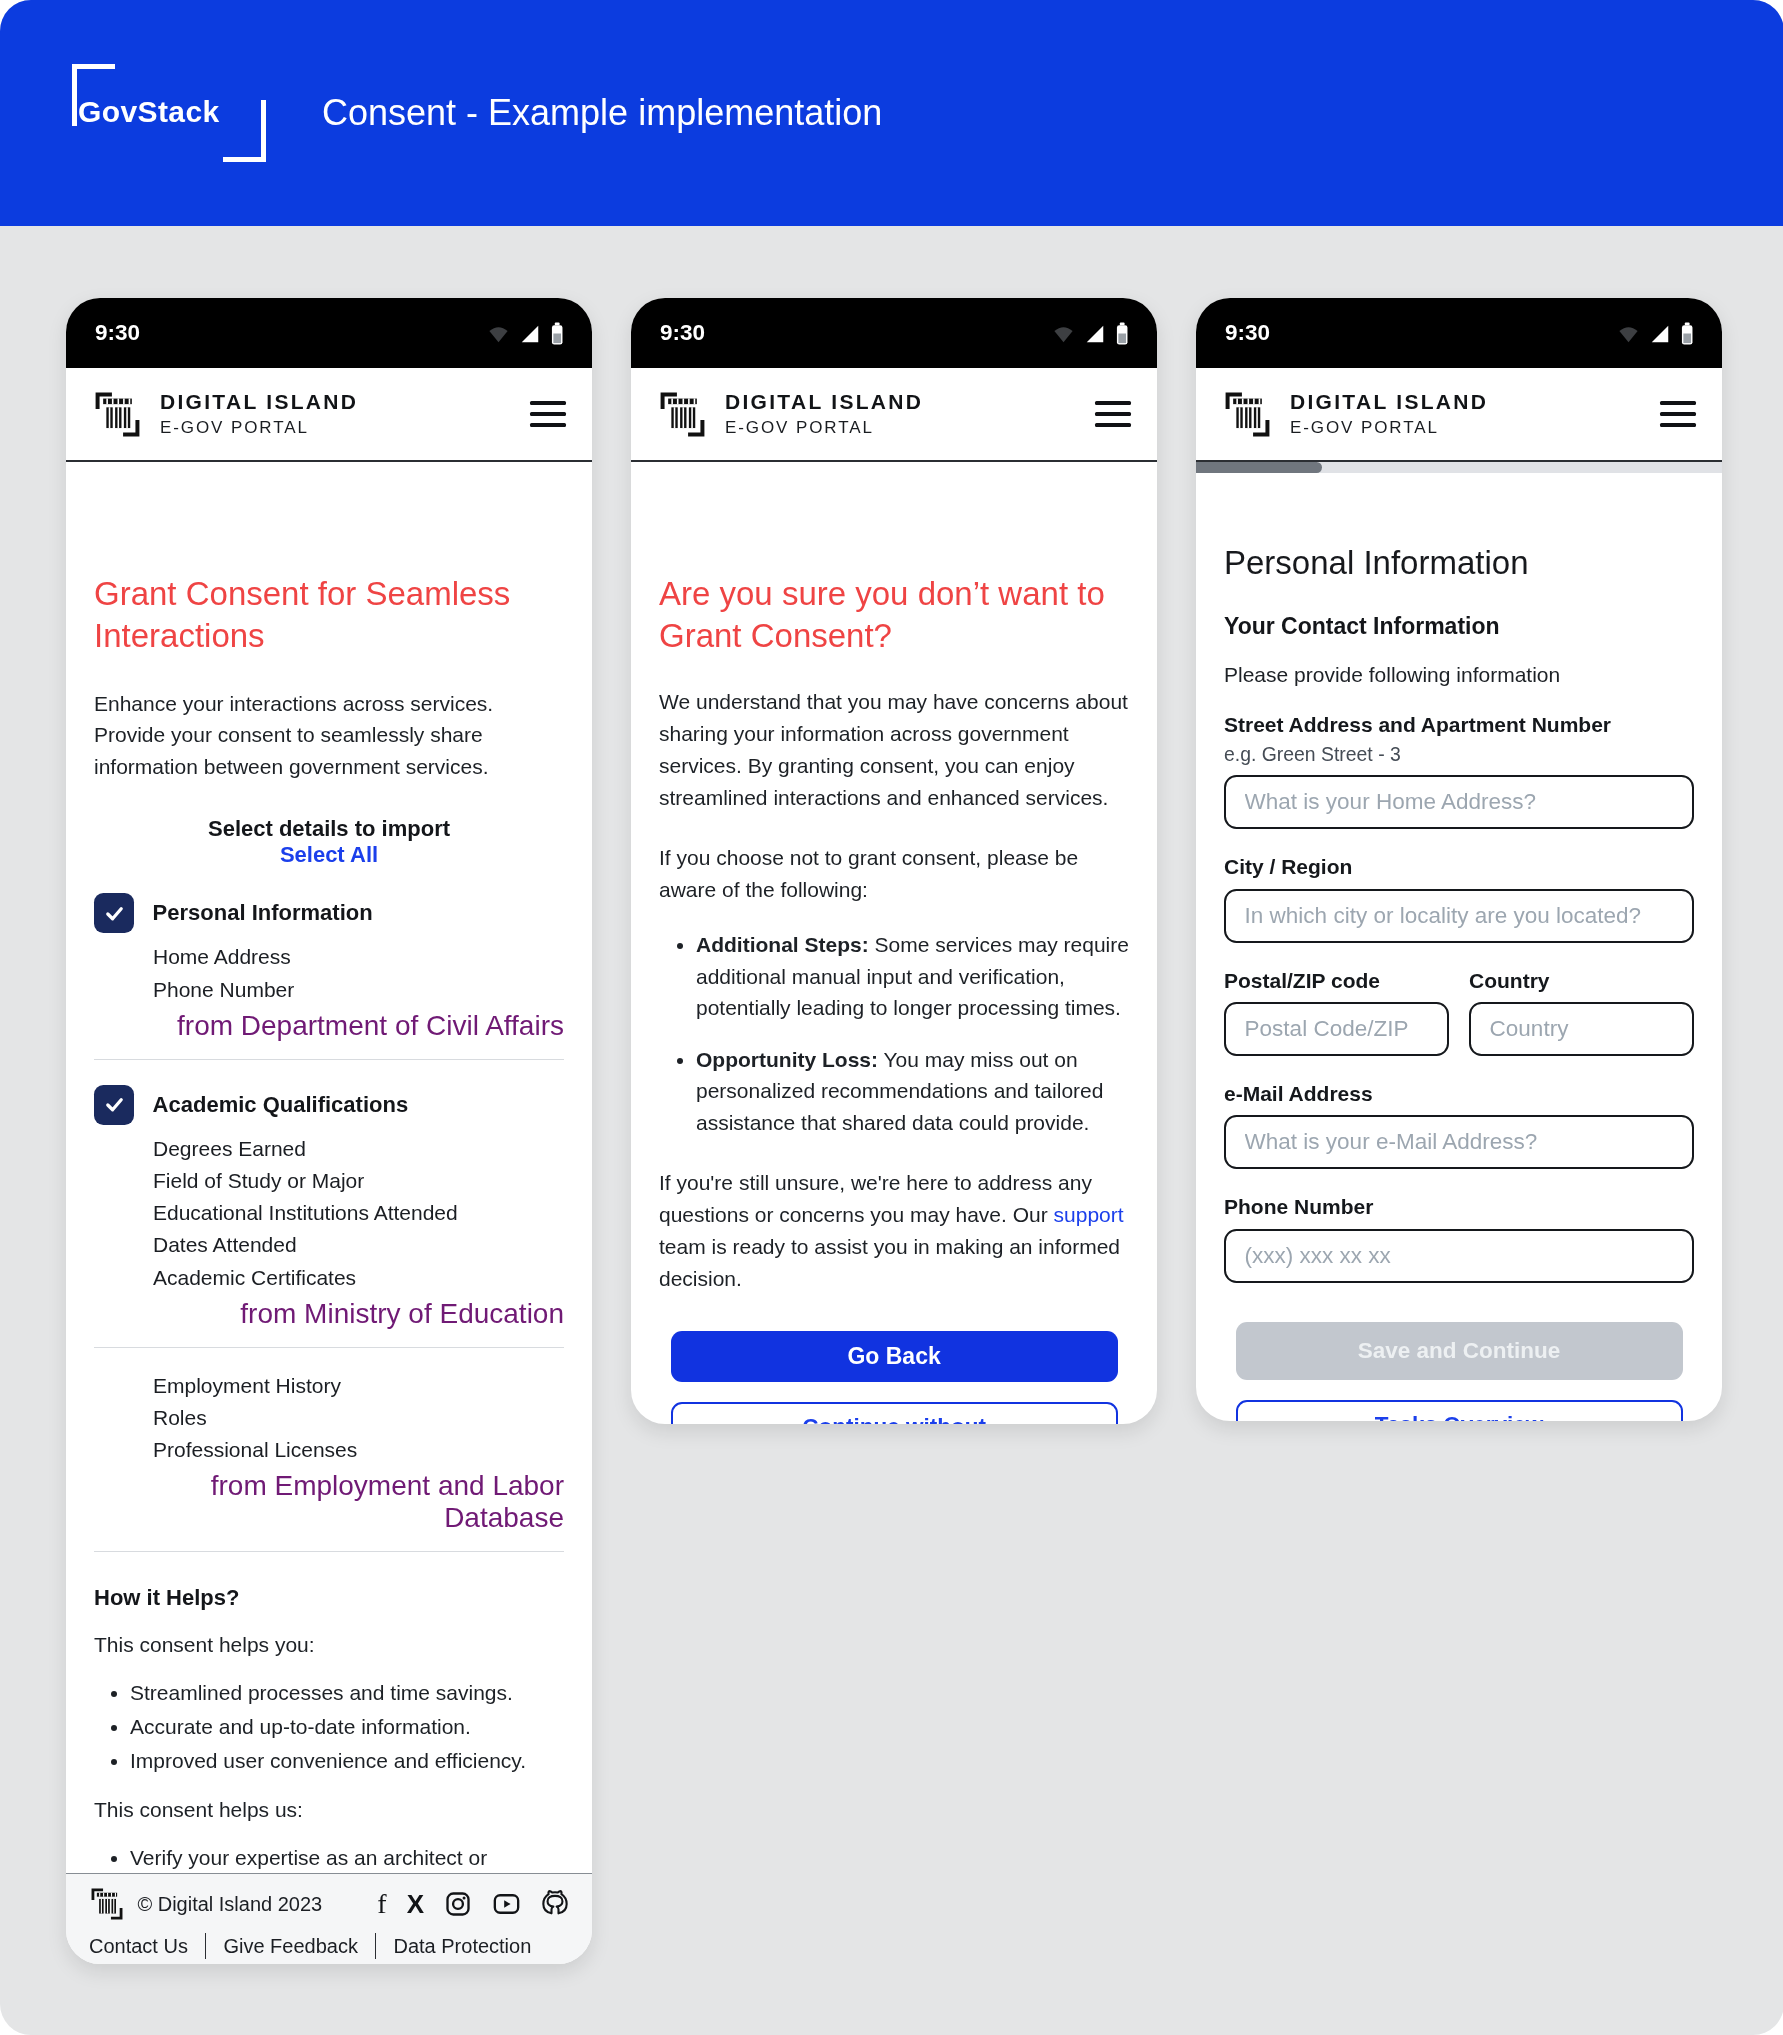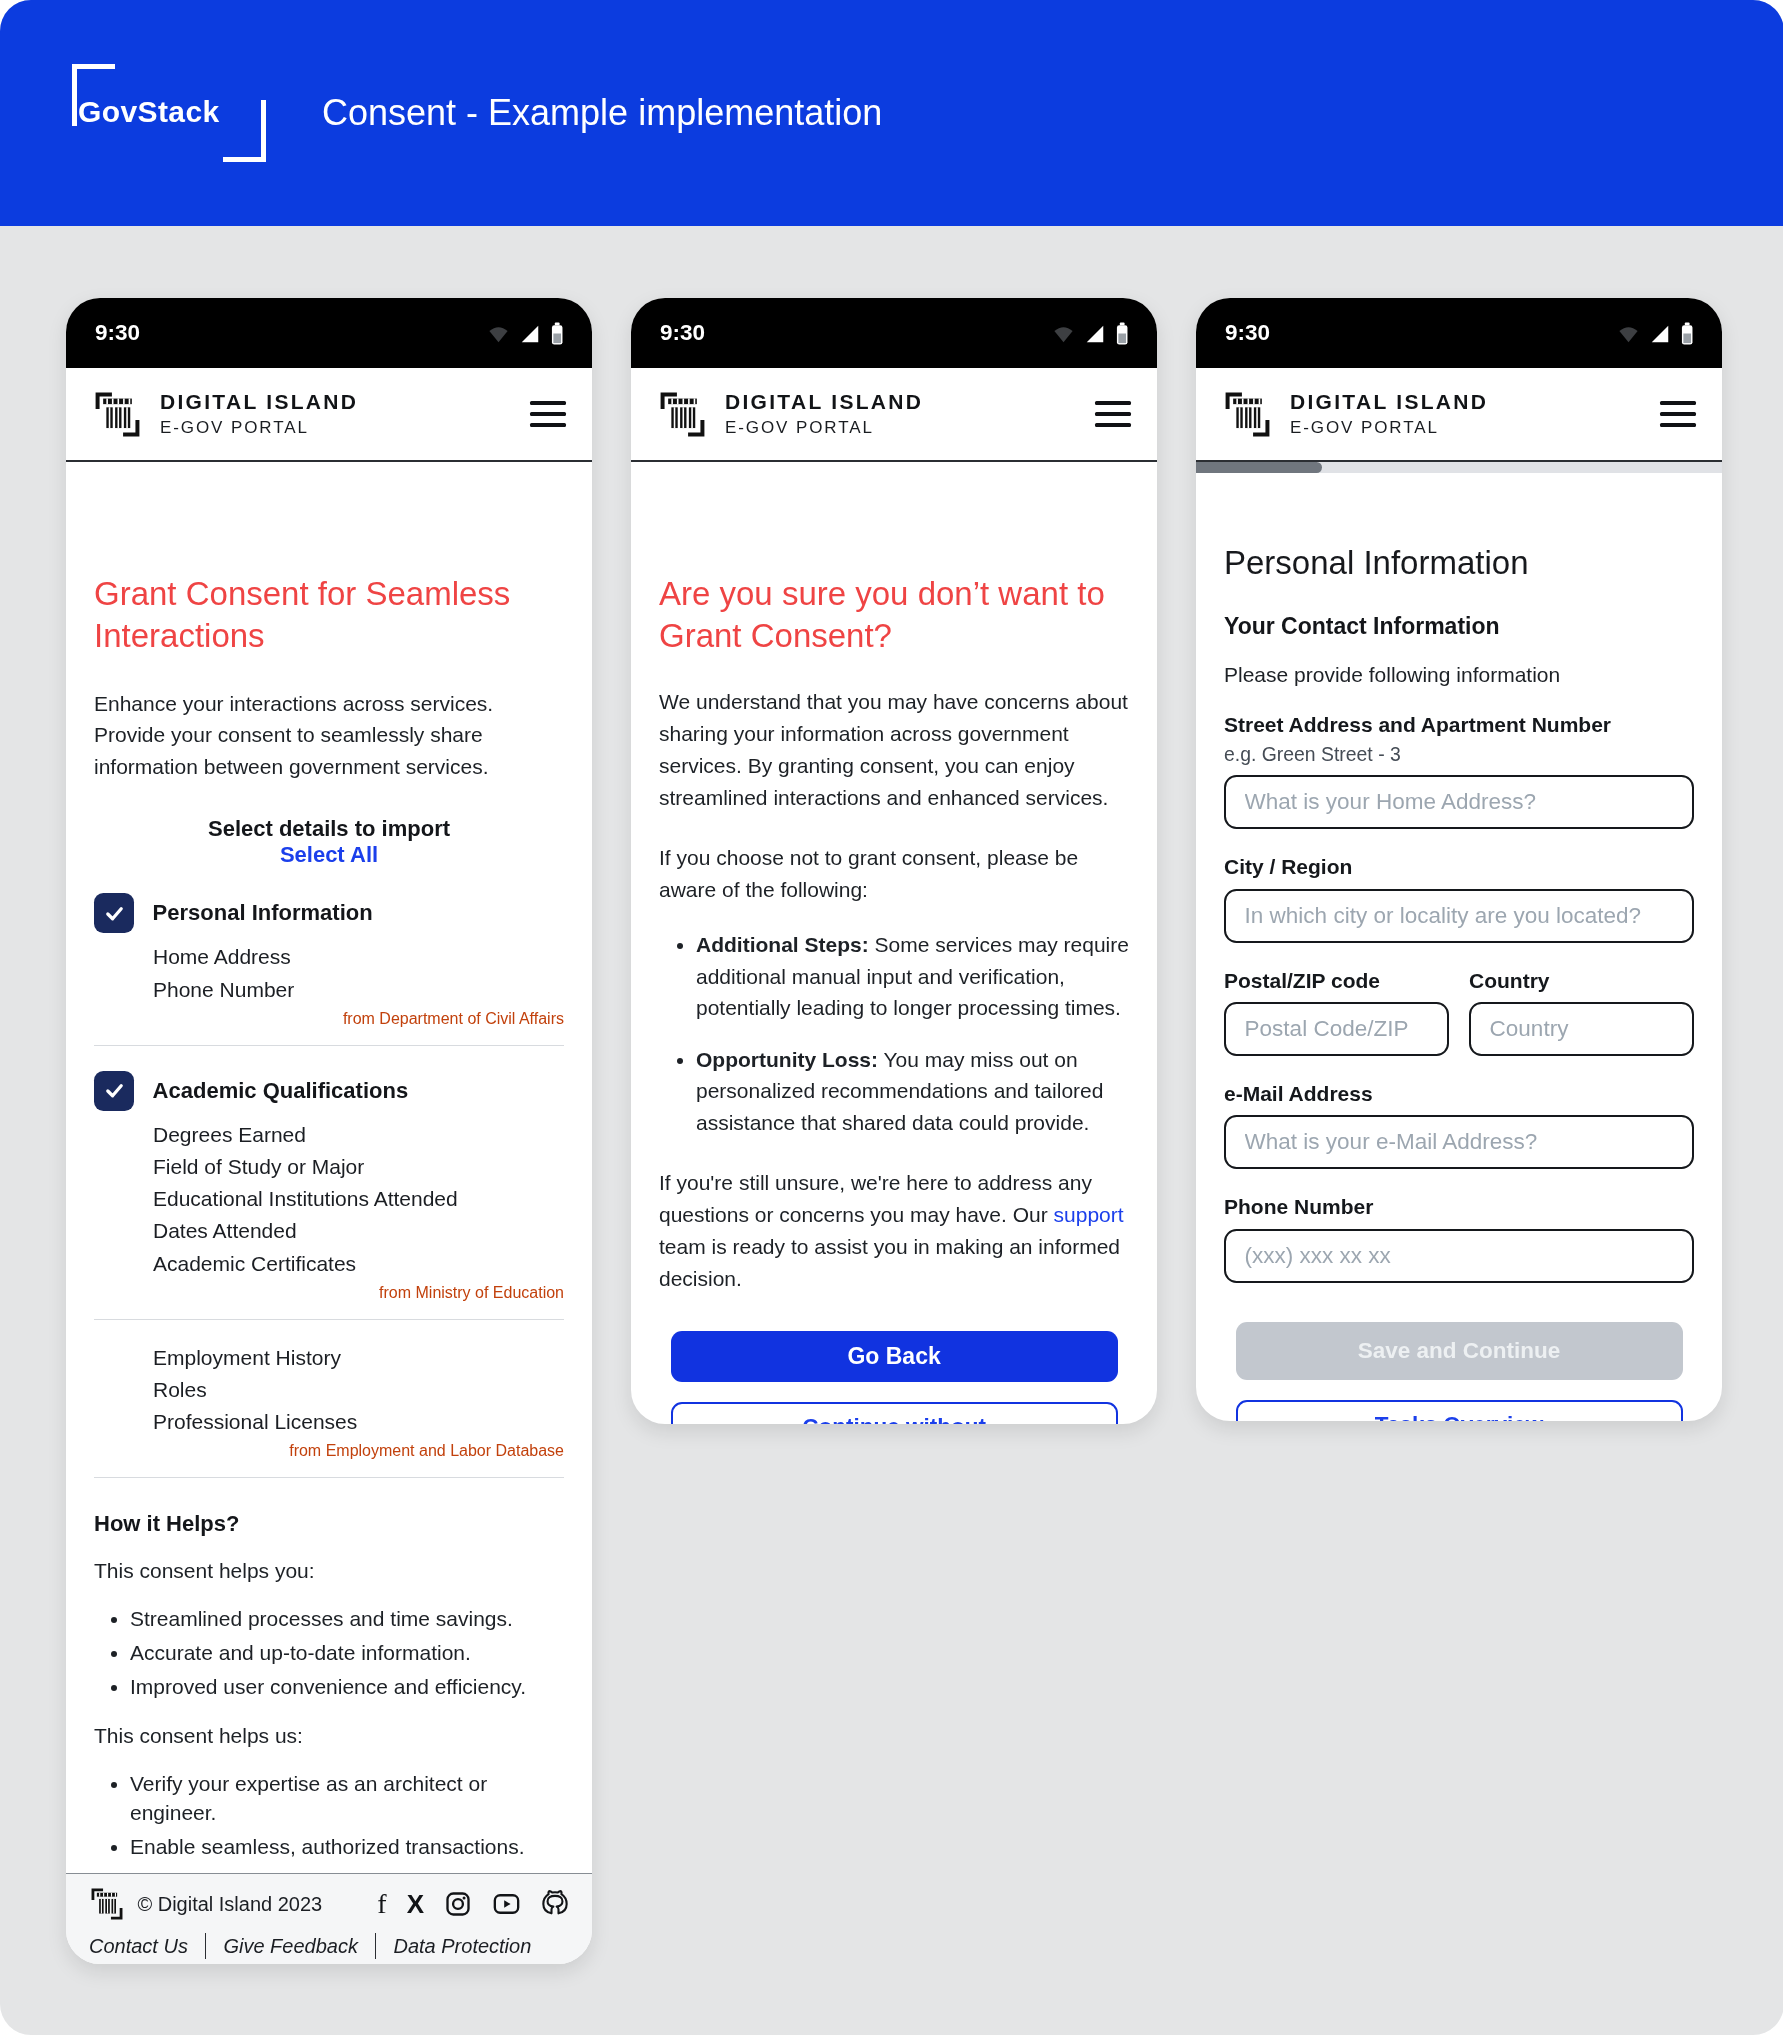--- a/index.html
+++ b/index.html
@@ -43,41 +43,41 @@
   .p-intro{font-size:21px;line-height:1.5;margin-top:31px;}
   .select-row{display:flex;justify-content:space-between;align-items:center;margin-top:34px;flex-direction:column;}
   .select-label{font-size:22px;font-weight:700;color:#14161a;}
   .select-all{font-size:22px;font-weight:700;color:#1B3FEB;cursor:pointer;text-decoration:none;}
   .group{border-bottom:1.5px solid #D8DBDF;padding-bottom:17px;margin-top:25px;}
   .g-row{display:flex;align-items:center;gap:18.6px;}
   .checkbox{width:40px;height:40px;background:#1A2A5E;border-radius:9.3px;display:flex;align-items:center;justify-content:center;flex:0 0 auto;cursor:pointer;}
   .g-label{font-size:22px;font-weight:700;color:#14161a;}
   .g-items{margin:11px 0 0 59px;font-size:21px;line-height:1.28;color:#1b1e23;}
   .g-items div{margin-top:5.4px;}
-  .g-source{text-align:right;font-size:16px;color:#c2410c;margin-top:6.2px;}
+  .g-source{text-align:right;font-size:28px;color:#701a75;margin-top:6.2px;}
   .how{font-size:22px;font-weight:700;margin-top:33px;color:#14161a;}
   .intro-line{font-size:21px;margin-top:22px;}
   ul.blist{margin:6.2px 0 0;padding-left:36px;font-size:21px;line-height:1.4;}
   ul.blist li{margin-top:4.6px;}
   .security{font-size:21px;line-height:1.5;margin-top:28px;}
   .btn-primary{display:block;width:calc(100% - 23px);margin:26px 11.6px 0;height:51px;background:#1133E0;border:none;border-radius:11px;color:#fff;font-size:23px;font-weight:700;font-family:inherit;cursor:pointer;}
   .btn-outline{display:block;width:calc(100% - 23px);margin:20px 11.6px 0;height:51px;background:#fff;border:2.3px solid #1133E0;border-radius:11px;color:#1B3FEB;font-size:22.5px;font-weight:700;font-family:inherit;cursor:pointer;}
   .btn-disabled{display:block;width:calc(100% - 23px);margin:39px 11.6px 0;height:58px;background:#C2C7CE;border:none;border-radius:11px;color:#EDF0F2;font-size:22.5px;font-weight:700;font-family:inherit;}
 
   .pfooter{position:absolute;left:0;right:0;bottom:0;height:91px;background:#F5F6F7;border-top:1.5px solid #878D94;padding:12.4px 23px 0;}
   .f-row1{display:flex;align-items:center;}
   .f-logo{width:36px;height:36px;flex:0 0 auto;}
   .f-copy{font-size:20px;color:#1b1e23;margin-left:12.4px;}
   .f-social{margin-left:auto;display:flex;align-items:center;gap:20px;}
   .f-social svg, .f-social span{display:block;}
   .f-x{font-size:26px;font-weight:700;color:#121417;line-height:1;}
   .f-f{font-size:28px;font-weight:400;color:#121417;line-height:1;font-family:"Liberation Serif",serif;}
   .f-row2{display:flex;align-items:center;gap:17px;margin-top:11px;font-size:20px;color:#1b1e23;}
   .f-sep{width:1.5px;height:26px;background:#2b2e33;}
-  .f-link{cursor:pointer;font-style:italic;}
+  .f-link{cursor:pointer;}
 
   
   .p2-para{font-size:21px;line-height:1.52;margin-top:29px;}
   ul.blist2{margin:23px 0 16px;padding-left:37px;font-size:21px;line-height:1.5;}
   ul.blist2 li{margin-top:20px;}
   .inline-link{color:#1B3FEB;cursor:pointer;}
 
   
   .p3-title{font-size:33px;font-weight:400;color:#17191d;margin-top:71px;}
   .p3-section{font-size:23px;font-weight:700;color:#14161a;margin-top:31px;}

